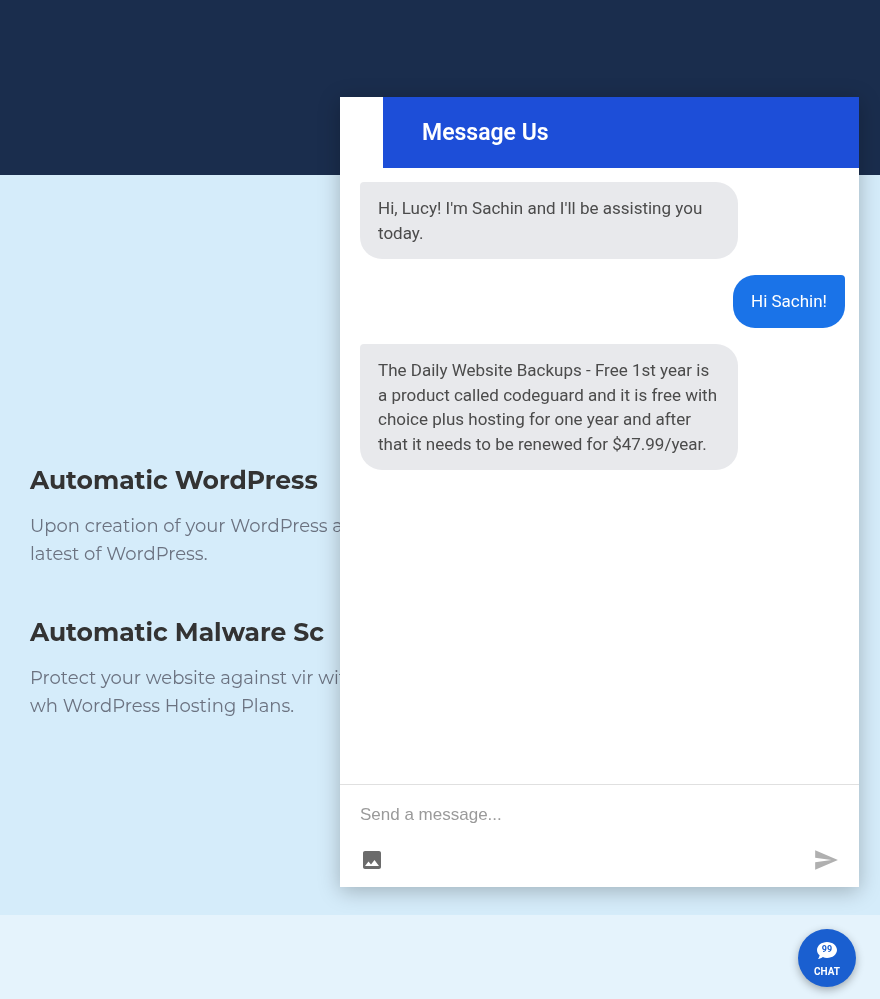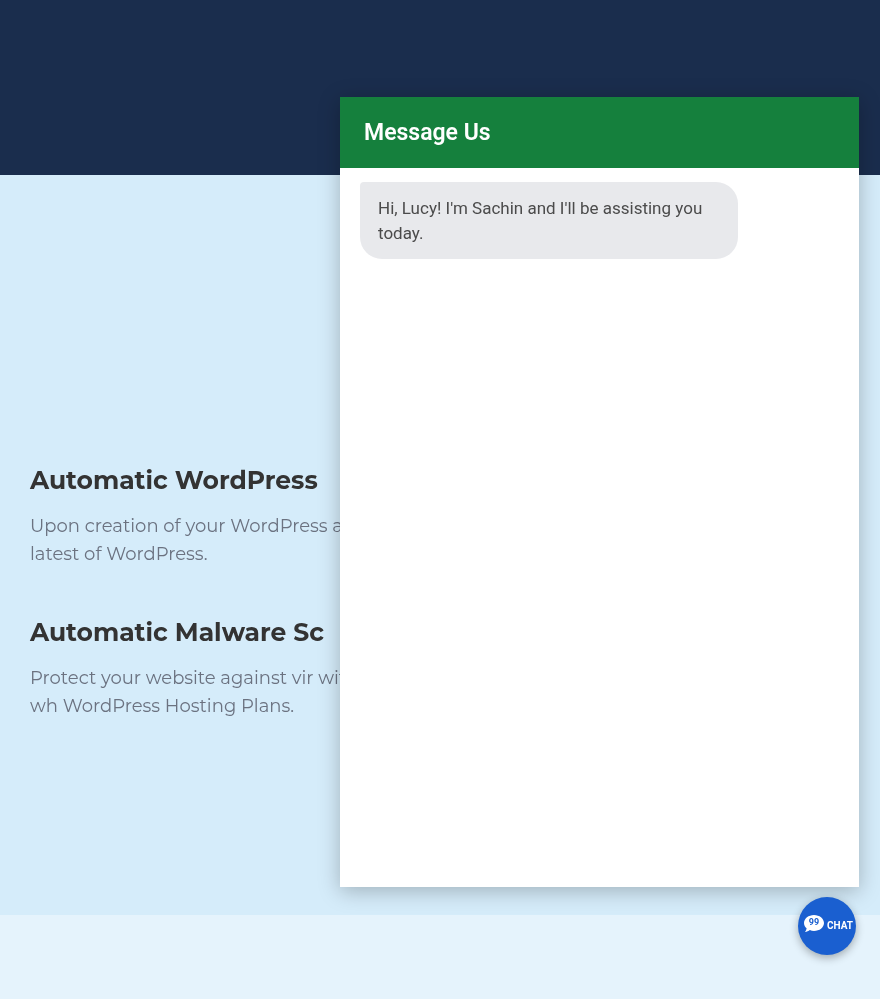--- a/index.html
+++ b/index.html
@@ -46,25 +46,26 @@
       top: 97px;
       left: 340px;
       width: 519px;
       height: 790px;
       background: #fff;
       box-shadow: 0 4px 20px rgba(0,0,0,0.25);
       display: flex;
       flex-direction: column;
     }
     .chat-header {
-      background: #15803d;
+      background: #1d4ed8;
       color: #fff;
-      padding: 22px 24px;
+      padding: 22px 39px;
       font-size: 23px;
       font-weight: 600;
+      margin-left: 43px;
     }
     .chat-body {
       flex: 1;
       overflow-y: auto;
       padding: 14px 14px 14px 20px;
       display: flex;
       flex-direction: column;
       gap: 16px;
       position: relative;
     }
@@ -108,28 +109,28 @@
     }
     .chat-input::placeholder { color: #9a9a9a; }
     .chat-actions {
       display: flex;
       justify-content: space-between;
       align-items: center;
     }
     .chat-actions svg { display: block; }
     .chat-fab {
       position: absolute;
-      bottom: 44px;
+      bottom: 12px;
       right: 24px;
       width: 58px;
       height: 58px;
       border-radius: 50%;
       background: #1a5fd0;
       display: flex;
-      flex-direction: row;
+      flex-direction: column;
       align-items: center;
       justify-content: center;
       box-shadow: 0 3px 8px rgba(0,0,0,0.3);
       cursor: pointer;
     }
     .chat-fab-label {
       color: #fff;
       font-size: 10px;
       font-weight: 700;
       margin-top: -1px;
@@ -154,22 +155,39 @@
 
 <div class="lighter-band"></div>
 
 <div class="chat-widget">
   <div class="chat-header">
     <span>Message Us</span>
   </div>
 
   <div class="chat-body">
     <div class="msg agent">Hi, Lucy! I'm Sachin and I'll be assisting you today.</div>
+    <div class="msg user short">Hi Sachin!</div>
+    <div class="msg agent">The Daily Website Backups - Free 1st year is a product called codeguard and it is free with choice plus hosting for one year and after that it needs to be renewed for $47.99/year.</div>
   </div>
 
+  <div class="chat-input-area">
+    <input class="chat-input" type="text" placeholder="Send a message..." style="">
+    <div class="chat-actions">
+      <span>
+        <svg width="24" height="24" viewBox="0 0 24 24" fill="#6b6b6b">
+          <path d="M21 19V5c0-1.1-.9-2-2-2H5c-1.1 0-2 .9-2 2v14c0 1.1.9 2 2 2h14c1.1 0 2-.9 2-2zM8.5 13.5l2.5 3.01L14.5 12l4.5 6H5l3.5-4.5z"></path>
+        </svg>
+      </span>
+      <span>
+        <svg width="26" height="26" viewBox="0 0 24 24" fill="#b0b0b0">
+          <path d="M2.01 21L23 12 2.01 3 2 10l15 2-15 2z"></path>
+        </svg>
+      </span>
+    </div>
+  </div>
 </div>
 
 <div class="chat-fab">
   <span>
     <svg width="26" height="24" viewBox="0 0 24 24" fill="#fff">
       <path d="M12 3C6.5 3 2 6.58 2 11c0 2.08 1 3.97 2.62 5.37-.18 1.37-.78 2.6-1.62 3.63 1.88-.23 3.54-.93 4.84-1.93C9.1 18.68 10.52 19 12 19c5.5 0 10-3.58 10-8s-4.5-8-10-8z"></path>
       <text x="12" y="13" text-anchor="middle" fill="#1a5fd0" font-size="9" font-weight="bold">99</text>
     </svg>
   </span>
   <span class="chat-fab-label">CHAT</span>

